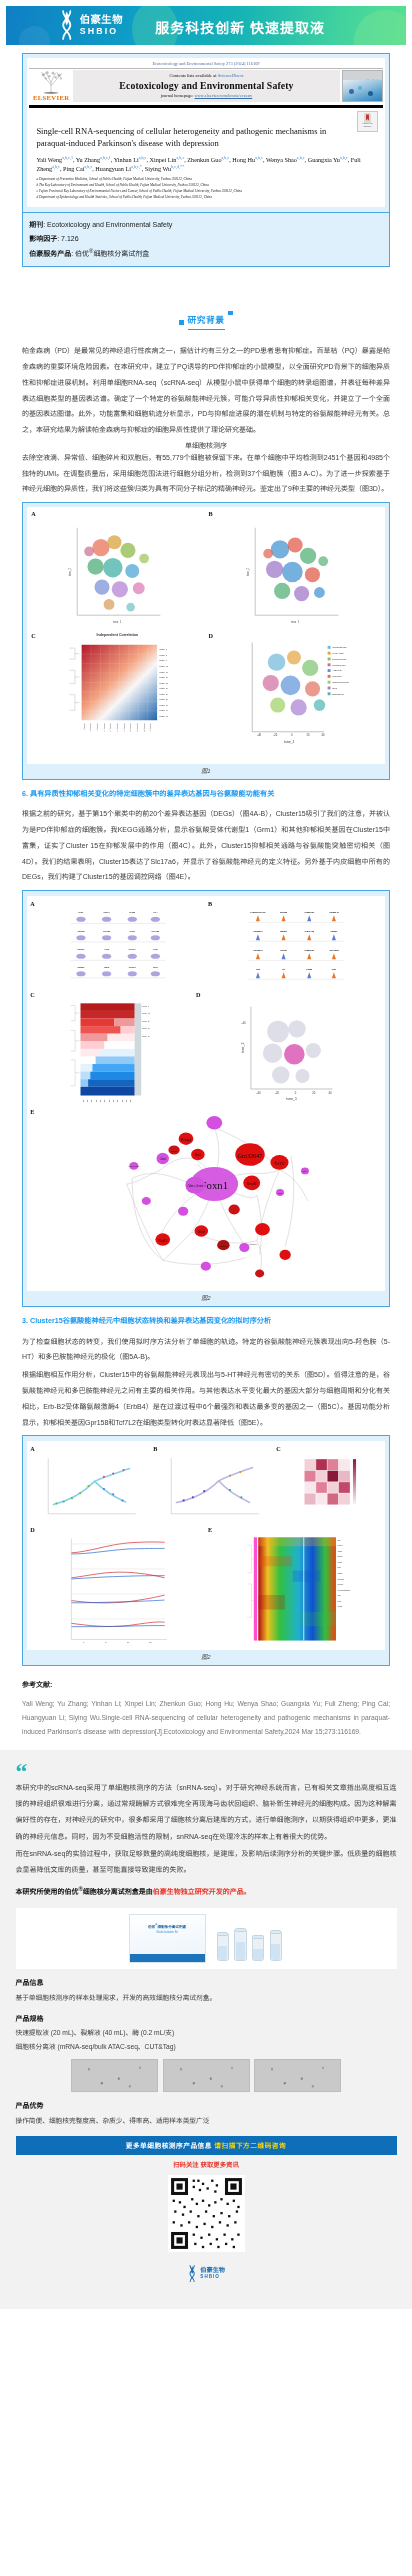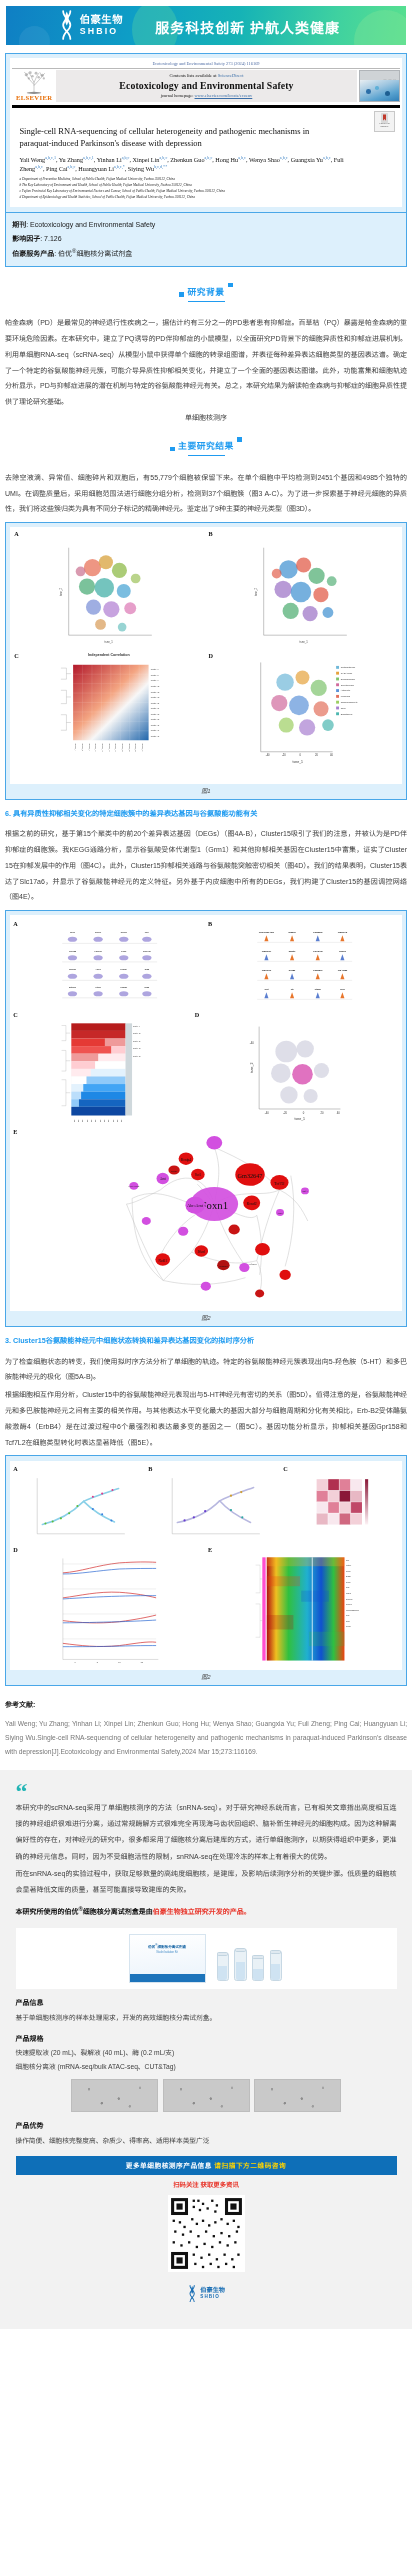--- a/index.html
+++ b/index.html
@@ -34,21 +34,21 @@
   .logo-text { color:#fff; line-height: 1.0; }
   .logo-cn { font-size: 10.3px; font-weight: 700; letter-spacing: 0.5px; }
   .logo-en { font-size: 8.8px; font-weight: 700; letter-spacing: 2.1px; margin-top: 1.5px; }
   .slogan {
     position: absolute; left: 149px; top: 11.3px;
     color: #fff; font-size: 14px; font-weight: 700; letter-spacing: 1px;
     white-space: nowrap;
   }
 
   
-  .wrap { padding: 0 5px; }
+  .wrap { padding: 0 22px; }
   .lightbox {
     border: 0.5px solid #49a7e8;
     background: #ddf0fc;
     padding: 4.1px;
     margin: 8.2px 0 0 0;
   }
 
   
   .paper { background:#fff; font-family: "Liberation Serif", "DejaVu Serif", serif; color:#111; }
   .paper .journal-line { text-align:center; font-size: 4.4px; color:#4e6ca4; padding: 2.6px 0 2.1px; }
@@ -88,21 +88,21 @@
   .paper .authors sup { color:#3a80c4; font-size:4.1px; }
   .paper .affil { font-size: 3.4px; font-style:italic; line-height:1.75; margin-top:3.6px; color:#222; }
 
   
   .metabox { border:0.5px solid #49a7e8; background:#ddf0fc; padding:5.2px 6.2px; margin-top:0; border-top:none; }
   .metabox .row { font-size: 7px; line-height: 2.0; color:#1c1c1c; }
   .metabox .k { font-weight:700; }
 
   
   .sect { text-align:center; margin: 17.5px 0 13.4px; }
-  .sect .tbox { display:inline-block; position:relative; padding: 0 8.2px; }
+  .sect .tbox { display:inline-block; position:relative; padding: 0 8.2px; margin-top: 28px; }
   .sect .t { font-size: 8.8px; font-weight:700; color:#1f9bf0; letter-spacing:0.5px; position:relative; z-index:2;}
   .sect .sq { position:absolute; width:4.6px; height:4.6px; background:#1f9bf0; }
   .sect .sq.l { left:0; bottom:1px; }
   .sect .sq.r { right:0; top:-2.1px; }
   .sect .ul { width:37px; height:1px; background:#1f9bf0; margin: 3.1px auto 0; }
 
   
   p.body-cn {
     font-size: 7px;
     line-height: 2.25;
@@ -186,21 +186,21 @@
       <svg class="helix" viewBox="0 0 34 58">
         <path d="M10 2 C 10 16, 24 18, 24 29 C 24 40, 10 42, 10 56" stroke="#fff" stroke-width="3.4" fill="none" stroke-linecap="round"></path>
         <path d="M24 2 C 24 16, 10 18, 10 29 C 10 40, 24 42, 24 56" stroke="#fff" stroke-width="3.4" fill="none" stroke-linecap="round"></path>
         <path d="M17 3 C 12 13, 12 22, 17 30 C 22 22, 22 13, 17 3 Z" fill="#fff"></path>
       </svg>
       <div class="logo-text">
         <div class="logo-cn">伯豪生物</div>
         <div class="logo-en">SHBIO</div>
       </div>
     </div>
-    <div class="slogan">服务科技创新 护航人类健康</div>
+    <div class="slogan">服务科技创新 快速提取液</div>
   </div>
 
   <div class="wrap">
 
     <div class="lightbox">
       <div class="paper">
         <div class="journal-line">Ecotoxicology and Environmental Safety 273 (2024) 116169</div>
         <div class="rule"></div>
         <div class="masthead">
           <div class="elsevier">
@@ -276,28 +276,20 @@
         <span class="sq l"></span>
         <span class="sq r"></span>
         <span class="t">研究背景</span>
       </div>
       <div class="ul"></div>
     </div>
     <p class="body-cn">帕金森病（PD）是最常见的神经退行性疾病之一，据估计约有三分之一的PD患者患有抑郁症。百草枯（PQ）暴露是帕金森病的重要环境危险因素。在本研究中，建立了PQ诱导的PD伴抑郁症的小鼠模型，以全面研究PD背景下的细胞异质性和抑郁症进展机制。利用单细胞RNA-seq（scRNA-seq）从模型小鼠中获得单个细胞的转录组图谱，并表征每种差异表达细胞类型的基因表达谱。确定了一个特定的谷氨酸能神经元簇，可能介导异质性抑郁相关变化，并建立了一个全面的基因表达图谱。此外，功能富集和细胞轨迹分析显示，PD与抑郁症进展的潜在机制与特定的谷氨酸能神经元有关。总之，本研究结果为解读帕金森病与抑郁症的细胞异质性提供了理论研究基础。</p>
 
     <div class="center-cn">单细胞核测序</div>
 
-    <div class="sect">
-      <div class="tbox">
-        <span class="sq l"></span>
-        <span class="sq r"></span>
-        <span class="t">主要研究结果</span>
-      </div>
-      <div class="ul"></div>
-    </div>
 
     <p class="body-cn">去除空液滴、异常值、细胞碎片和双胞后，有55,779个细胞被保留下来。在单个细胞中平均检测到2451个基因和4985个独特的UMI。在调整质量后，采用细胞范围法进行细胞分组分析，检测到37个细胞簇（图3 A-C）。为了进一步探索基于神经元细胞的异质性，我们将这些簇归类为具有不同分子标记的精确神经元。鉴定出了9种主要的神经元类型（图3D）。</p>
 
     <div class="figbox">
       <div class="white">
 
         <div style="display:flex;gap:3.1px;">
           <div style="flex:1;position:relative;height:118px;">
             <span class="plot-label" style="position:absolute;left:1px;top:0;">A</span>
             <svg viewBox="0 0 200 200" style="width:100%;height:108px;margin-top:7.2px;">

